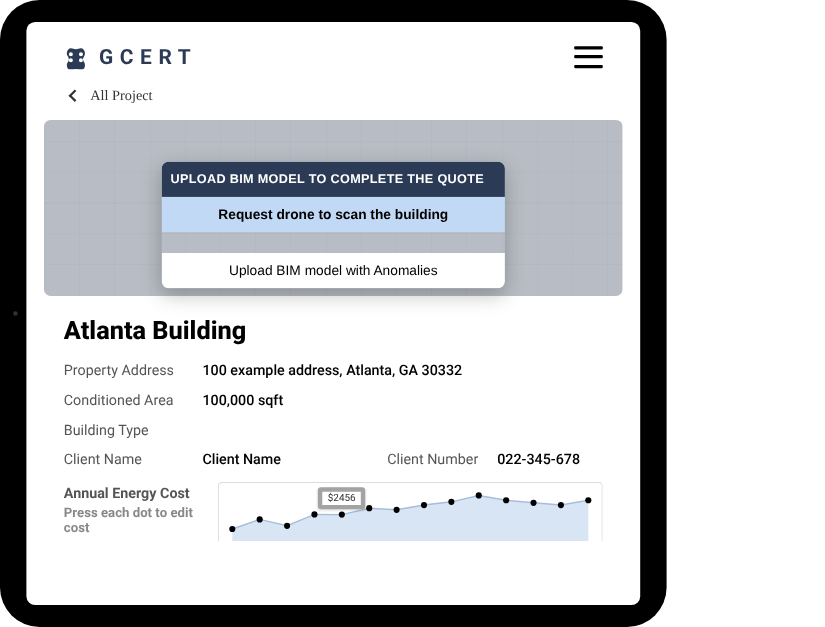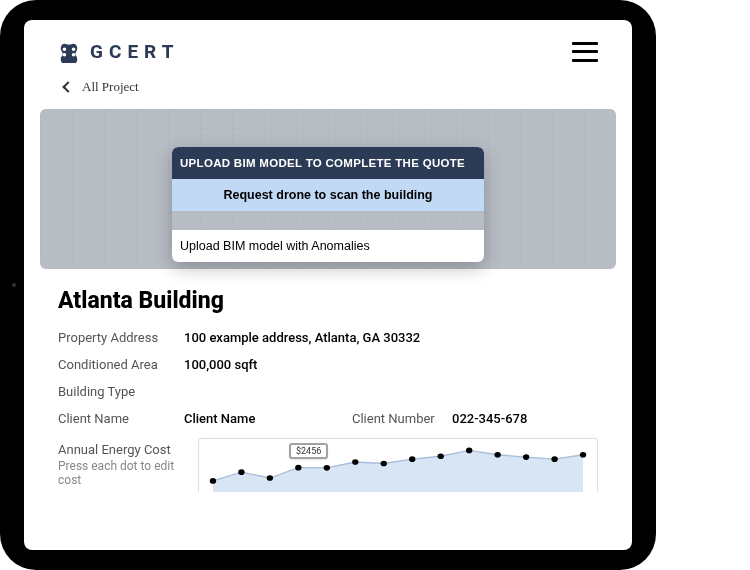--- a/index.html
+++ b/index.html
@@ -4,21 +4,21 @@
 <style>
   * { box-sizing: border-box; margin: 0; padding: 0; }
   body {
     font-family: -apple-system, BlinkMacSystemFont, "Segoe UI", Roboto, Helvetica, Arial, sans-serif;
     background: #fff;
     width: 750px;
     height: 570px;
     overflow: hidden;
   }
   .tablet-frame {
-    width: 656px;
+    width: 606px;
     height: 570px;
     background: #000;
     border-radius: 36px;
     padding: 20px 24px;
     position: relative;
   }
   .camera-dot {
     position: absolute;
     left: 12px;
     top: 50%;
@@ -124,21 +124,21 @@
     text-align: center;
     font-size: 12.5px;
     font-weight: 700;
     padding: 9px 8px;
     cursor: pointer;
     border: none;
   }
   .action-tertiary {
     background: #fff;
     color: #000;
-    text-align: left;
+    text-align: center;
     font-size: 12.5px;
     font-weight: 400;
     padding: 9px 8px;
     cursor: pointer;
     border: none;
     border-radius: 0 0 6px 6px;
     margin-top: 19px;
   }
   .content {
     padding: 18px 34px 0 34px;
@@ -187,39 +187,39 @@
     pointer-events: none;
   }
   .sublabel {
     color:#555; font-size:13px;
   }
   .chart-section {
     display: flex;
     gap: 14px;
     margin-top: 6px;
   }
-  .chart-labels { width:126px; flex:0 0 126px; padding-top:4px;}
+  .chart-labels { width:126px; flex:0 0 126px; padding-top:4px;font-weight:bold;}
   .chart-label-main { font-size:13px; color:#555; }
   .chart-label-sub { font-size:12px; color:#888; margin-top:2px;}
   .chart-box {
     flex: 1;
     border: 1px solid #ddd;
     border-bottom: none;
     border-radius: 4px 4px 0 0;
     height: 54px;
     position: relative;
     overflow: hidden;
   }
   .chart-box svg { position:absolute; inset:0; width:100%; height:100%; }
   .tooltip {
     position: absolute;
     top: 4px;
     left: 90px;
     background: #fff;
-    border: 2px solid #a3a3a3;
+    border: 4px solid #a3a3a3;
     border-radius: 3px;
     font-size: 9px;
     padding: 1px 5px;
     color: #333;
     box-shadow: 0 1px 2px rgba(0,0,0,.1);
   }
 </style>
 </head>
 <body>
 

